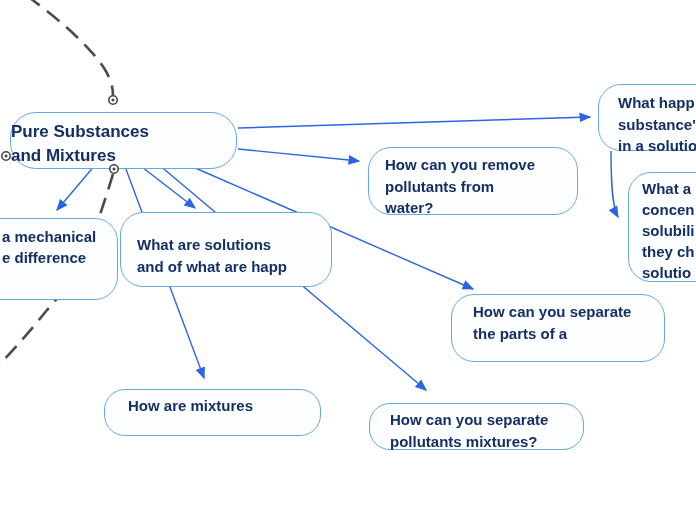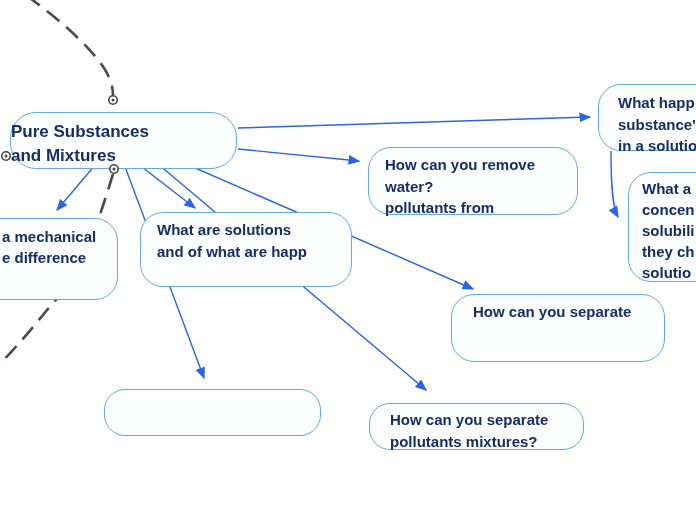--- a/index.html
+++ b/index.html
@@ -31,21 +31,21 @@
     border-radius:26px;
     font-size:17px;line-height:24px;
     text-align:left;
     padding-top:7px;
     margin-top:7px;
   }
   .node-what-happens{left:598px;top:84px;width:170px;height:67px;padding:7px 0 0 19px;}
   .node-pollutants{left:368px;top:147px;width:210px;height:68px;padding:6px 0 0 16px;}
   .node-concentration{left:628px;top:172px;width:160px;height:110px;padding:5px 0 0 13px;line-height:21px;}
   .node-difference{left:-42px;top:218px;width:160px;height:82px;padding:7px 0 0 43px;line-height:21px;}
-  .node-solutions{left:140px;top:212px;width:212px;height:75px;padding:6px 0 0 16px;}
+  .node-solutions{left:120px;top:212px;width:212px;height:75px;padding:21px 0 0 16px;}
   .node-parts{left:451px;top:294px;width:214px;height:68px;padding:6px 0 0 21px;}
   .node-industry{left:104px;top:389px;width:217px;height:47px;padding:5px 0 0 23px;border-radius:21px;}
   .node-mechanical{left:369px;top:403px;width:215px;height:47px;padding:5px 0 0 20px;border-radius:21px;}
 </style>
 </head>
 <body>
 
 <div id="stage">
 
   <svg id="edges" class="layer" width="696" height="520" viewBox="0 0 696 520">
@@ -74,22 +74,22 @@
   </div>
 
   <div class="node node-what-happens">
     <span>What happ</span>
     <span>substance'</span>
     <span>in a solutio</span>
   </div>
 
   <div class="node node-pollutants">
     <span>How can you remove</span>
+    <span>pollutants from</span>
     <span>water?</span>
-    <span>pollutants from</span>
   </div>
 
   <div class="node node-concentration">
     <span>What a</span>
     <span>concen</span>
     <span>solubili</span>
     <span>they ch</span>
     <span>solutio</span>
   </div>
 
@@ -98,23 +98,25 @@
     <span>e difference</span>
   </div>
 
   <div class="node node-solutions">
     <span>What are solutions</span>
     <span>and of what are happ</span>
   </div>
 
   <div class="node node-parts">
     <span>How can you separate</span>
+    <span>the parts of a</span>
   </div>
 
   <div class="node node-industry">
+    <span>How are mixtures</span>
   </div>
 
   <div class="node node-mechanical">
     <span>How can you separate</span>
     <span>pollutants mixtures?</span>
   </div>
 
   <svg id="overlay" class="layer" width="696" height="520" viewBox="0 0 696 520">
     <g>
       <circle cx="113" cy="100" r="4.2" fill="#ffffff" stroke="#454545" stroke-width="1.6"></circle>

